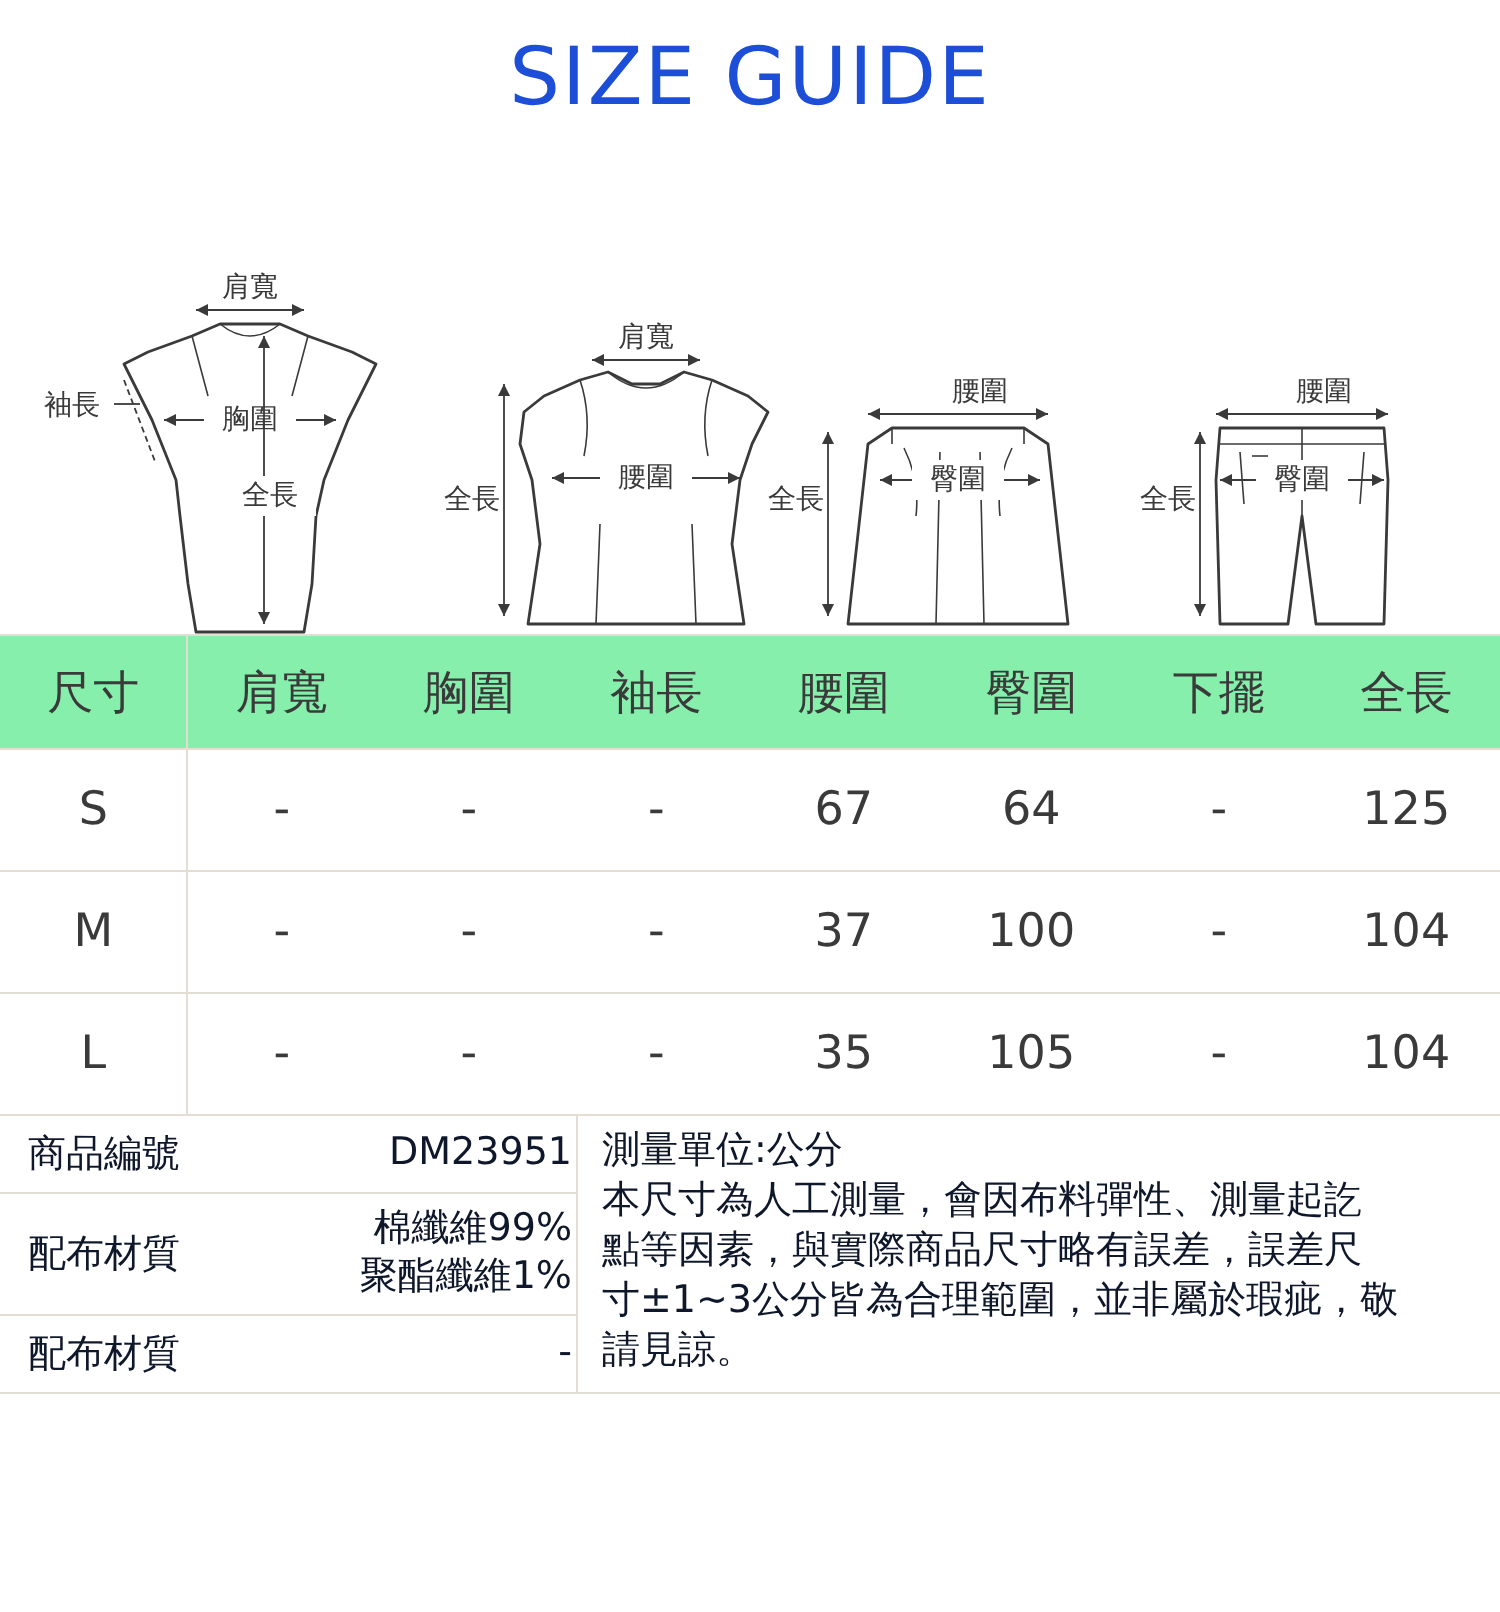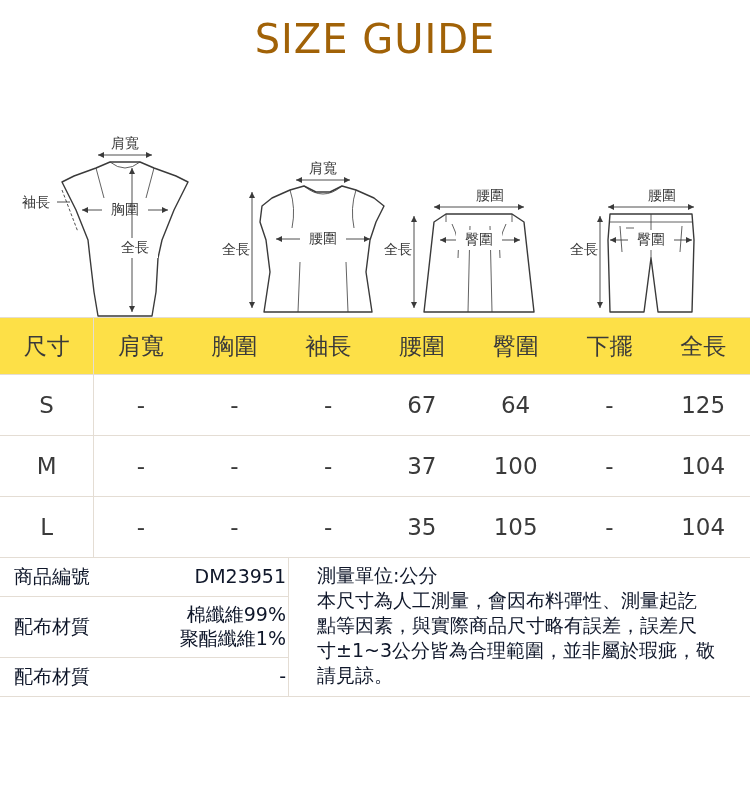--- a/index.html
+++ b/index.html
@@ -17,21 +17,21 @@
   .page {
     position: relative;
     width: 750px;
     height: 806px;
   }
   .title {
     text-align: center;
     font-size: 40px;
     letter-spacing: 1px;
     font-weight: 400;
-    color: #a16207;
+    color: #1d4ed8;
     padding-top: 16px;
     font-family: "DejaVu Sans", sans-serif;
   }
   .diagrams {
     position: relative;
     width: 750px;
     height: 255px;
   }
   .diagrams svg {
     display: block;
@@ -44,21 +44,21 @@
   table.size-table th, table.size-table td {
     text-align: center;
     font-size: 23px;
     font-weight: 400;
     color: #3a3a3a;
     height: 58px;
     border-bottom: 1px solid #e4ddd4;
     font-family: "DejaVu Sans", sans-serif;
   }
   table.size-table thead th {
-    background: #fde047;
+    background: #86efac;
     border-bottom: 1px solid #e4ddd4;
     border-top: 1px solid #e4ddd4;
     height: 54px;
   }
   table.size-table tbody td:first-child,
   table.size-table thead th:first-child {
     border-right: 1px solid #e4ddd4;
   }
   table.info-table {
     width: 750px;
@@ -78,21 +78,21 @@
     padding: 6px 2px;
   }
   .info-value {
     width: 180px;
     text-align: right;
     padding: 6px 2px;
     border-right: 1px solid #e4ddd4;
     line-height: 1.25;
   }
   .note-cell {
-    padding: 4px 10px 6px 28px;
+    padding: 4px 10px 6px 12px;
     line-height: 1.32;
     font-size: 19px;
     vertical-align: top;
   }
   .note-cell div {
     margin: 0;
   }
   .lbl {
     font-size: 14px;
     fill: #3a3a3a;

